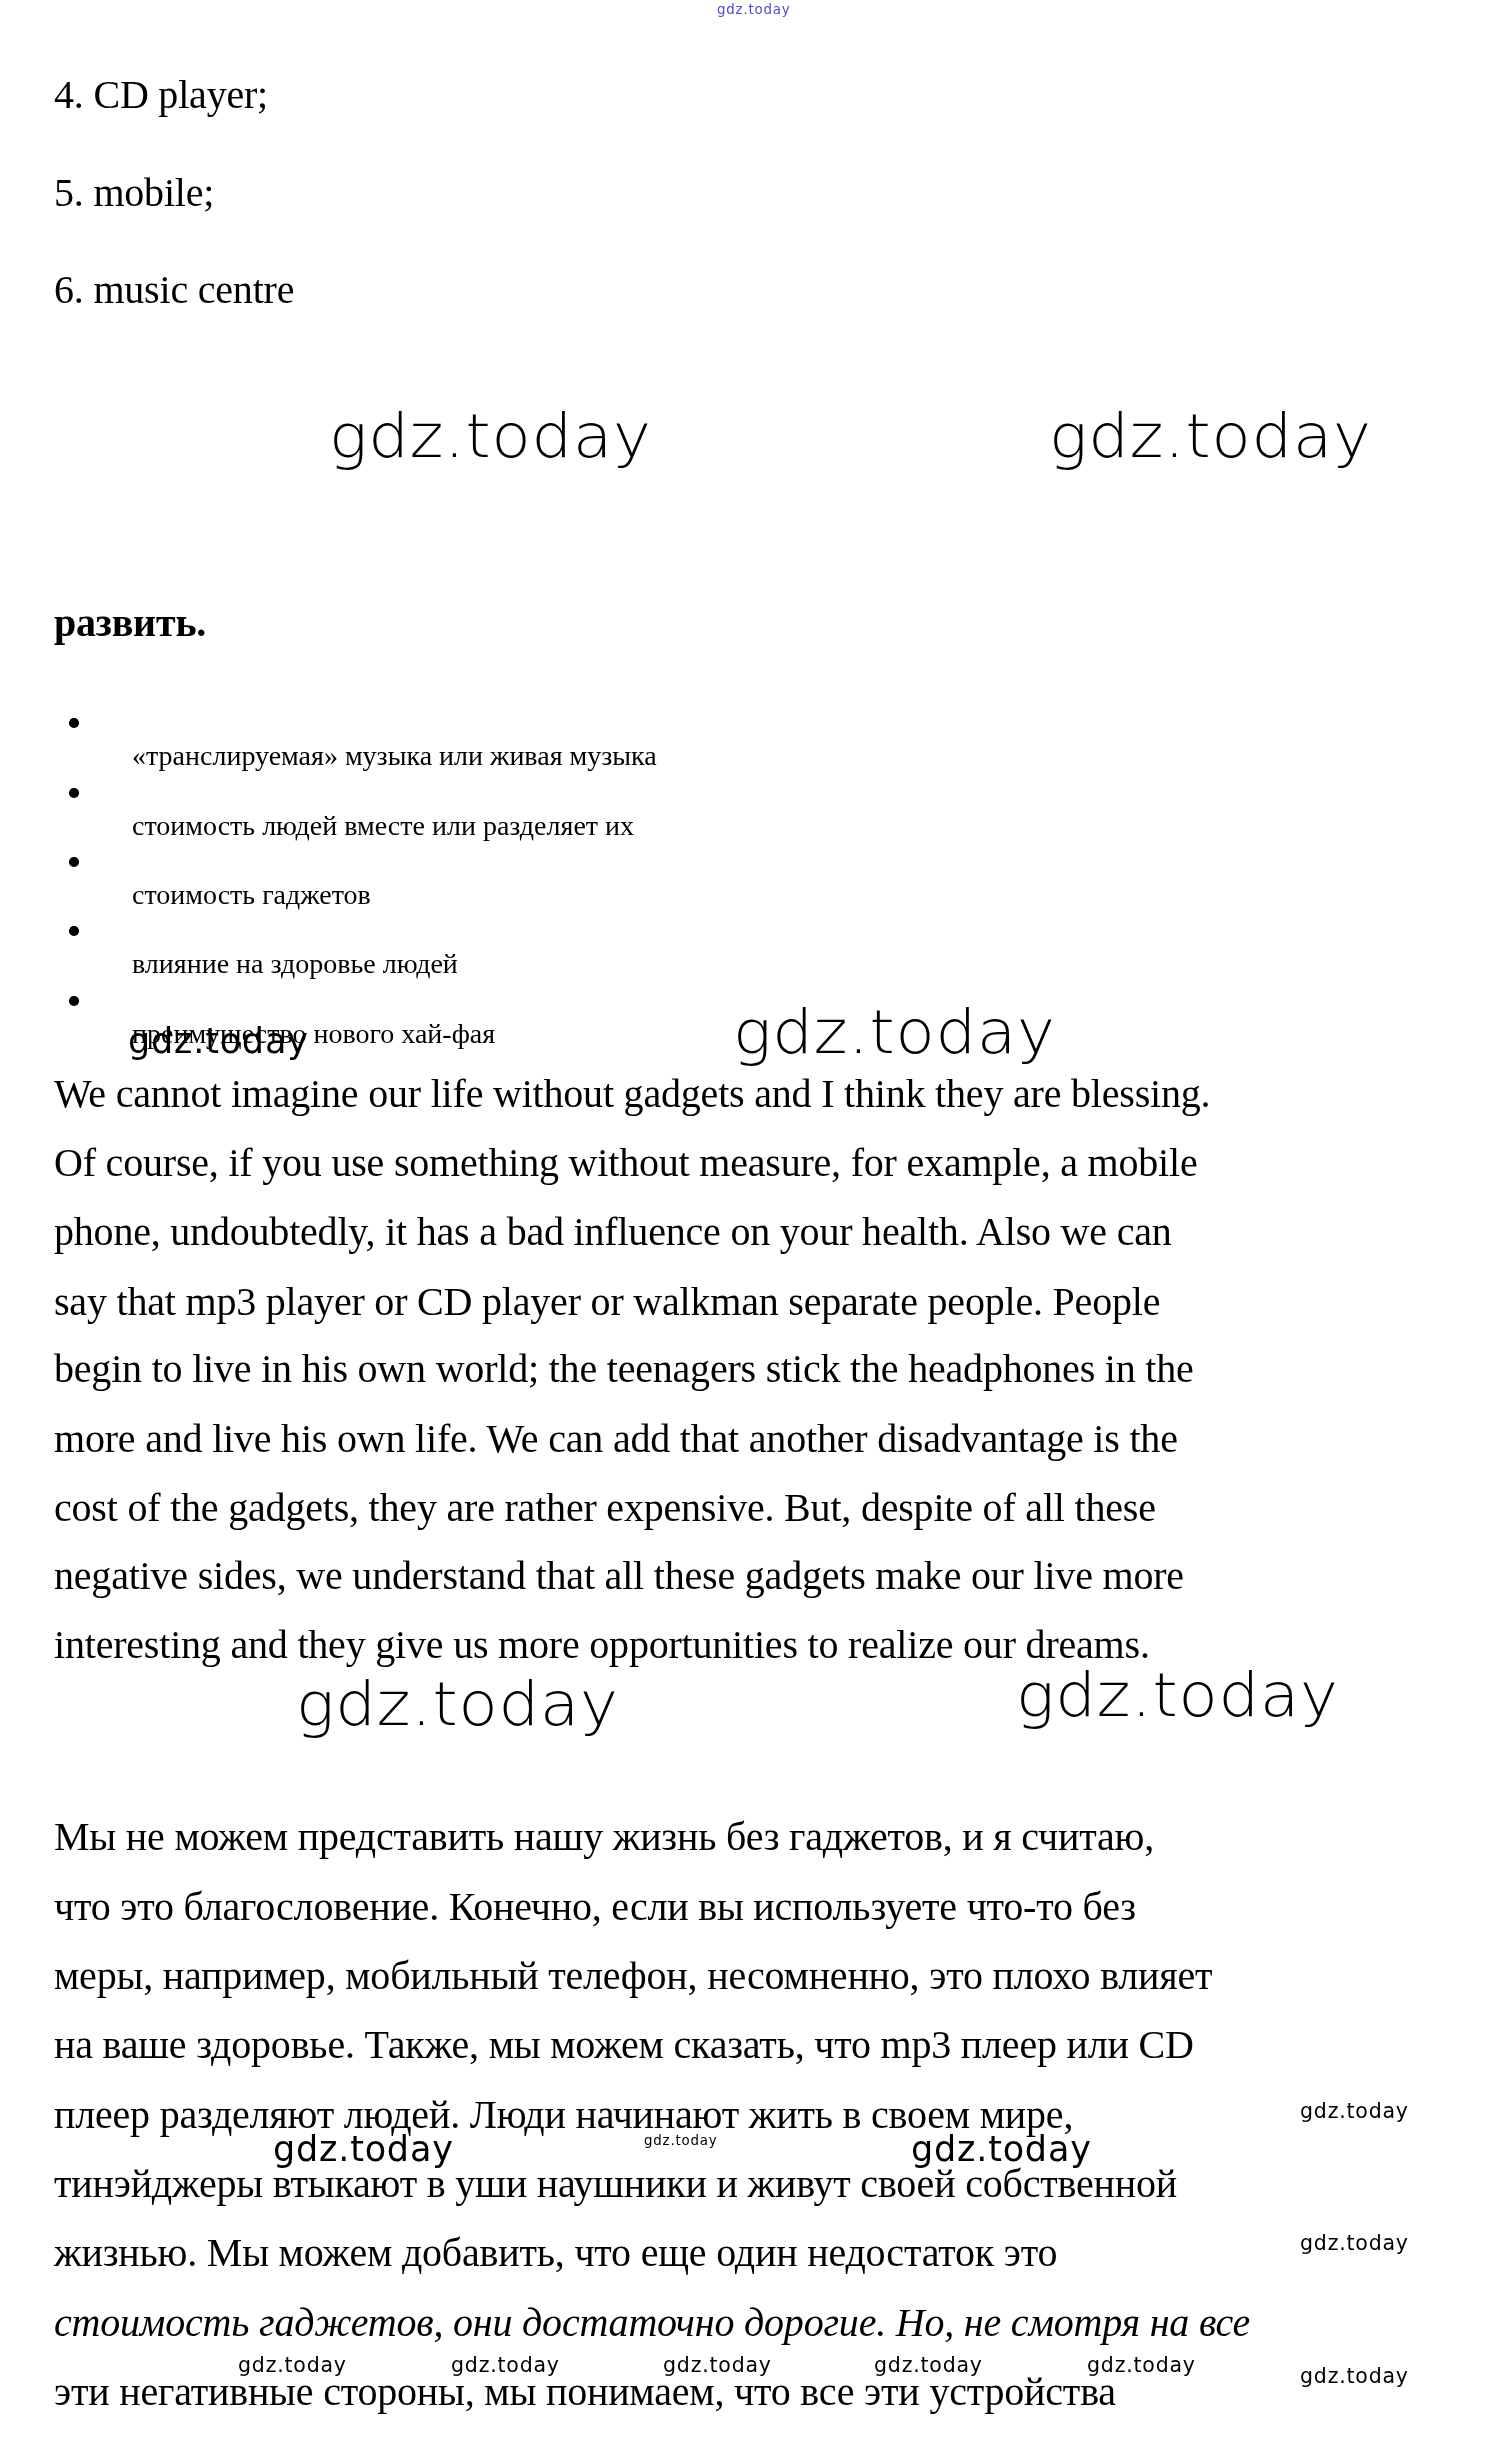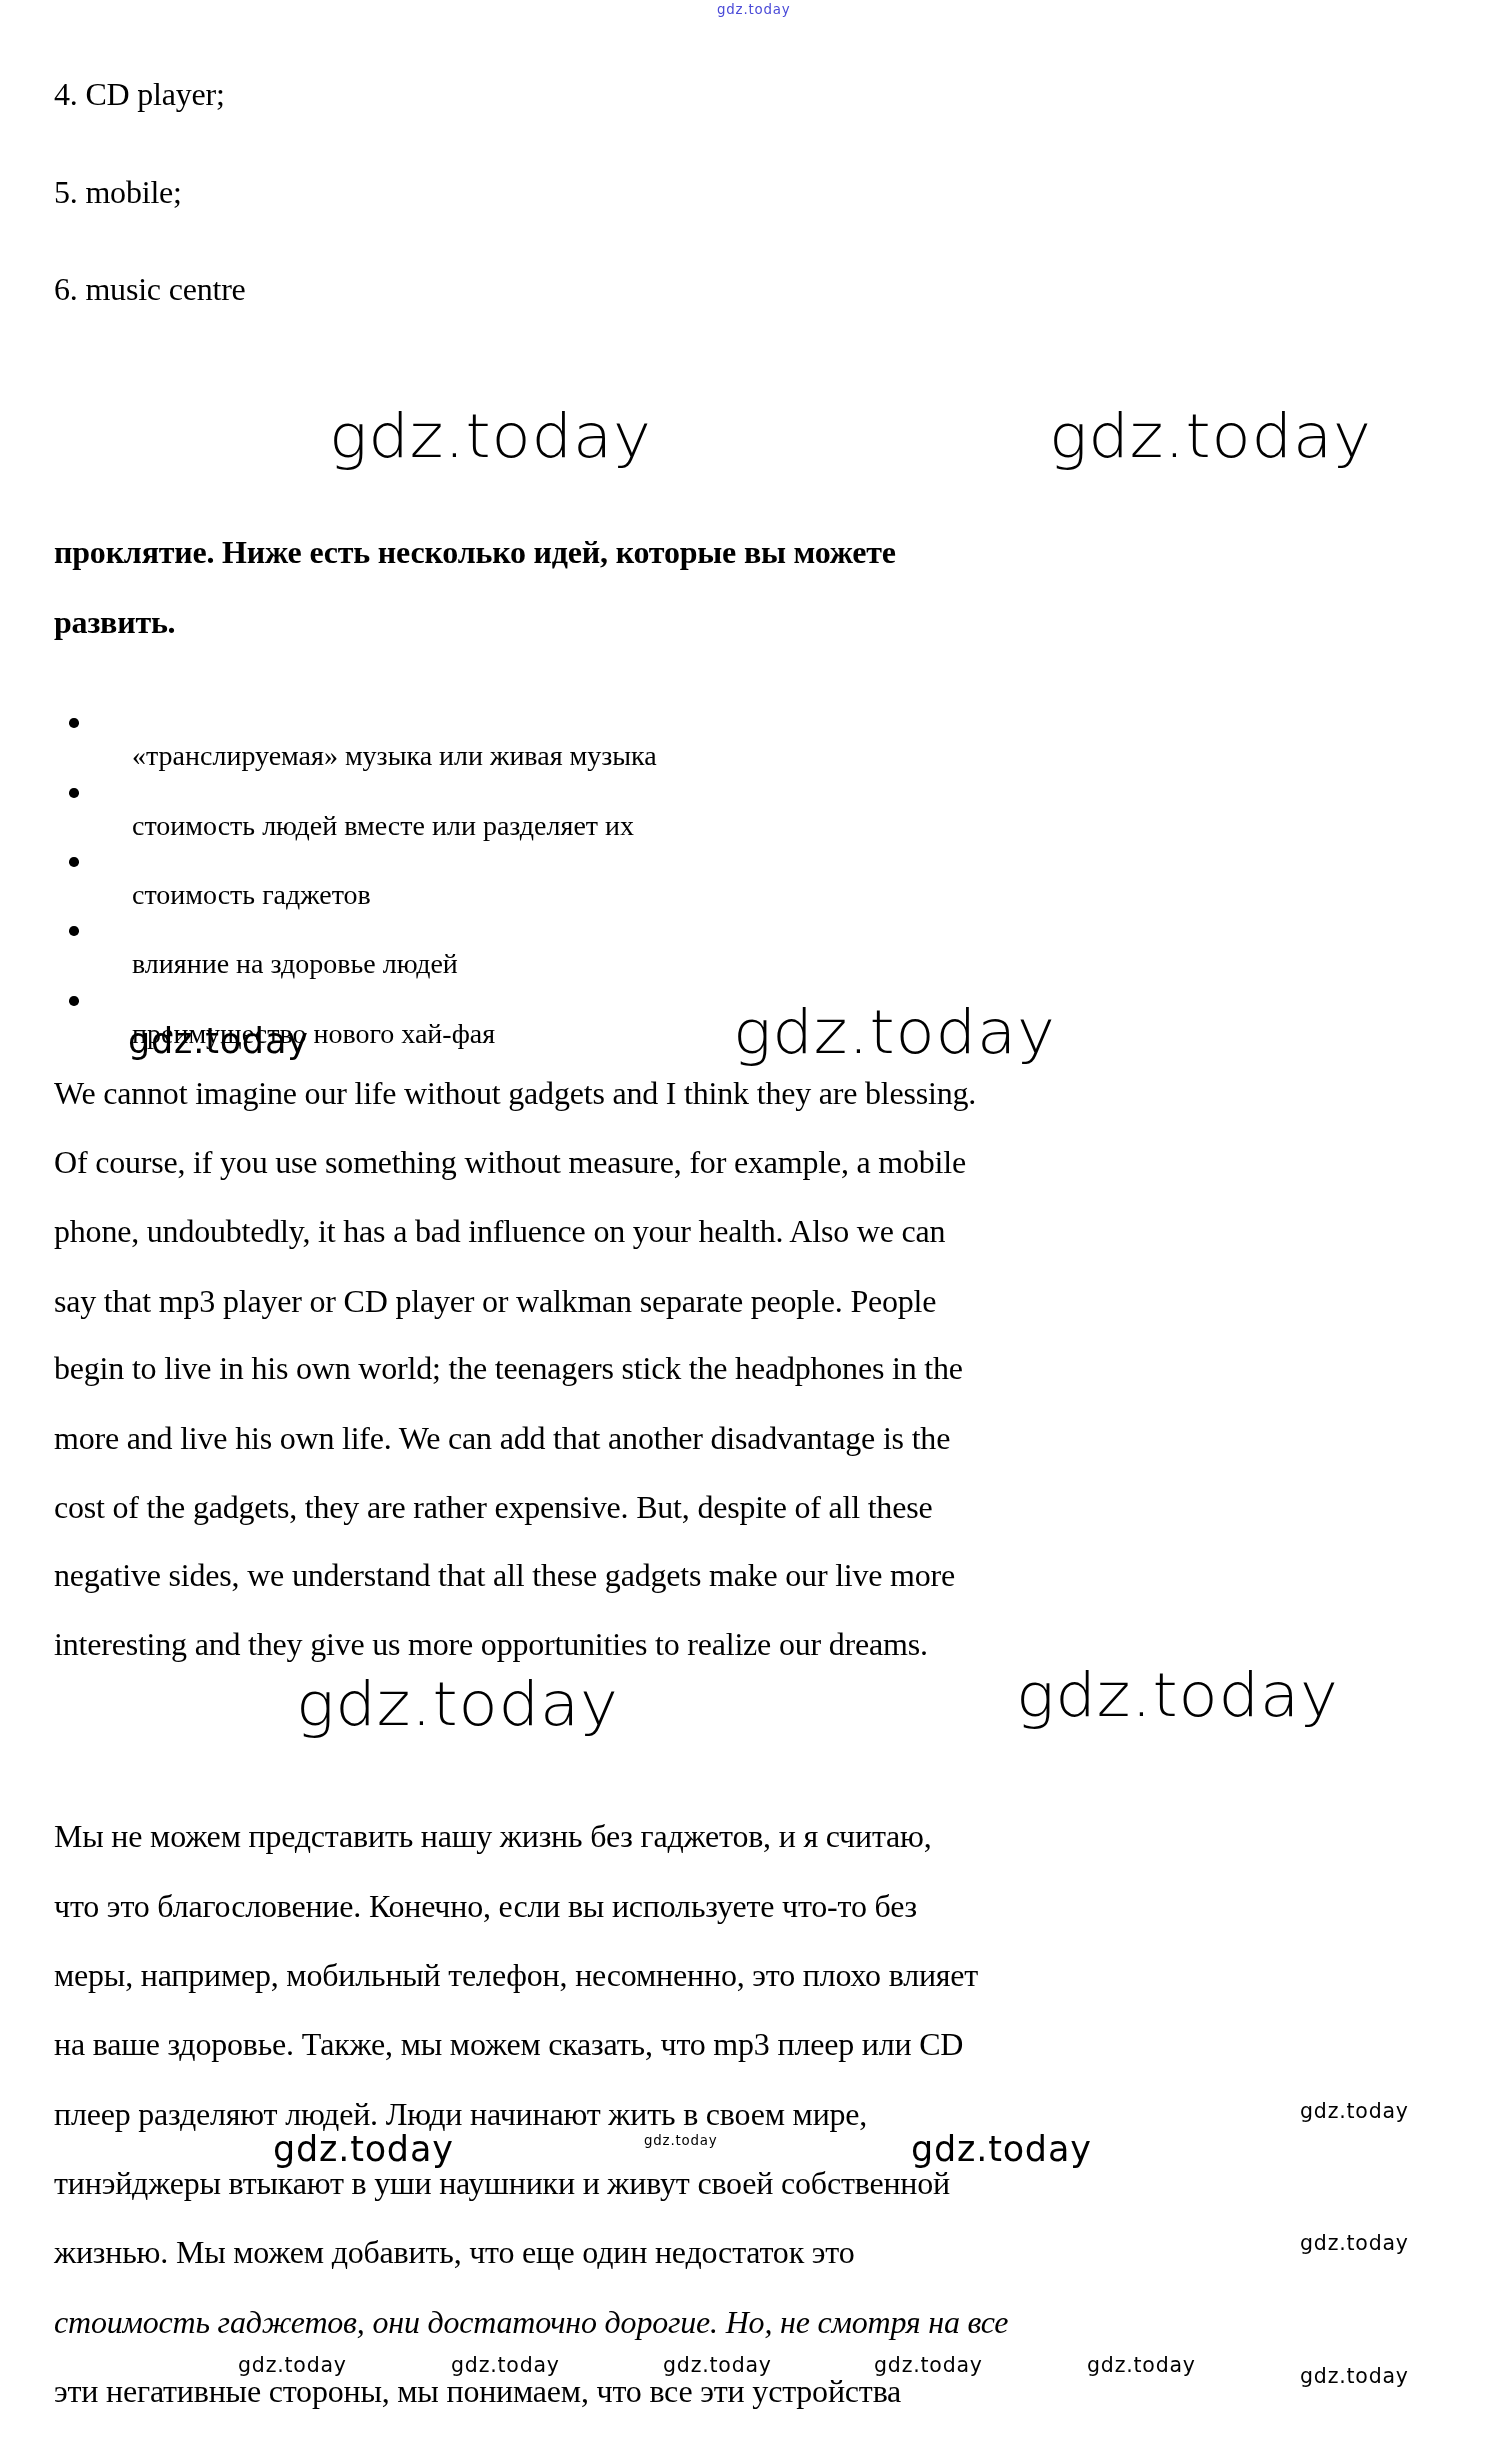--- a/index.html
+++ b/index.html
@@ -8,21 +8,21 @@
       height: 2462px;
       position: relative;
       overflow: hidden;
       font-family: "Liberation Serif", serif;
       color: #000000;
     }
     .page { position: absolute; left: 0; top: 0; width: 1449px; height: 2462px; }
     .line {
       position: absolute;
       left: 54px;
-      font-size: 32px;
+      font-size: 40px;
       line-height: 47px;
       white-space: nowrap;
       letter-spacing: -0.2px;
     }
     .bold { font-weight: bold; }
     .bullet {
       position: absolute;
       left: 69px;
       width: 9.5px; height: 9.5px;
       border-radius: 50%;
@@ -57,21 +57,20 @@
 
   <div class="wm wm-tiny wm-blue" style="left:717px; top:1.6px;">gdz.today</div>
 
   <div class="line" style="top:71px;">4. CD player;</div>
   <div class="line" style="top:169px;">5. mobile;</div>
   <div class="line" style="top:266px;">6. music centre</div>
 
   <div class="wm wm-big" style="left:329px; top:400px;">gdz.today</div>
   <div class="wm wm-big" style="left:1049px; top:400px;">gdz.today</div>
 
-  <div class="line bold" style="top:529px;">проклятие. Ниже есть несколько идей, которые вы можете</div>
   <div class="line bold" style="top:599px;">развить.</div>
 
   <div>
     <div class="bullet" style="top:718px;"></div>
     <div class="bullet-text" style="top:696px;">«транслируемая» музыка или живая музыка</div>
 
     <div class="bullet" style="top:788px;"></div>
     <div class="bullet-text" style="top:766px;">стоимость людей вместе или разделяет их</div>
 
     <div class="bullet" style="top:857px;"></div>

